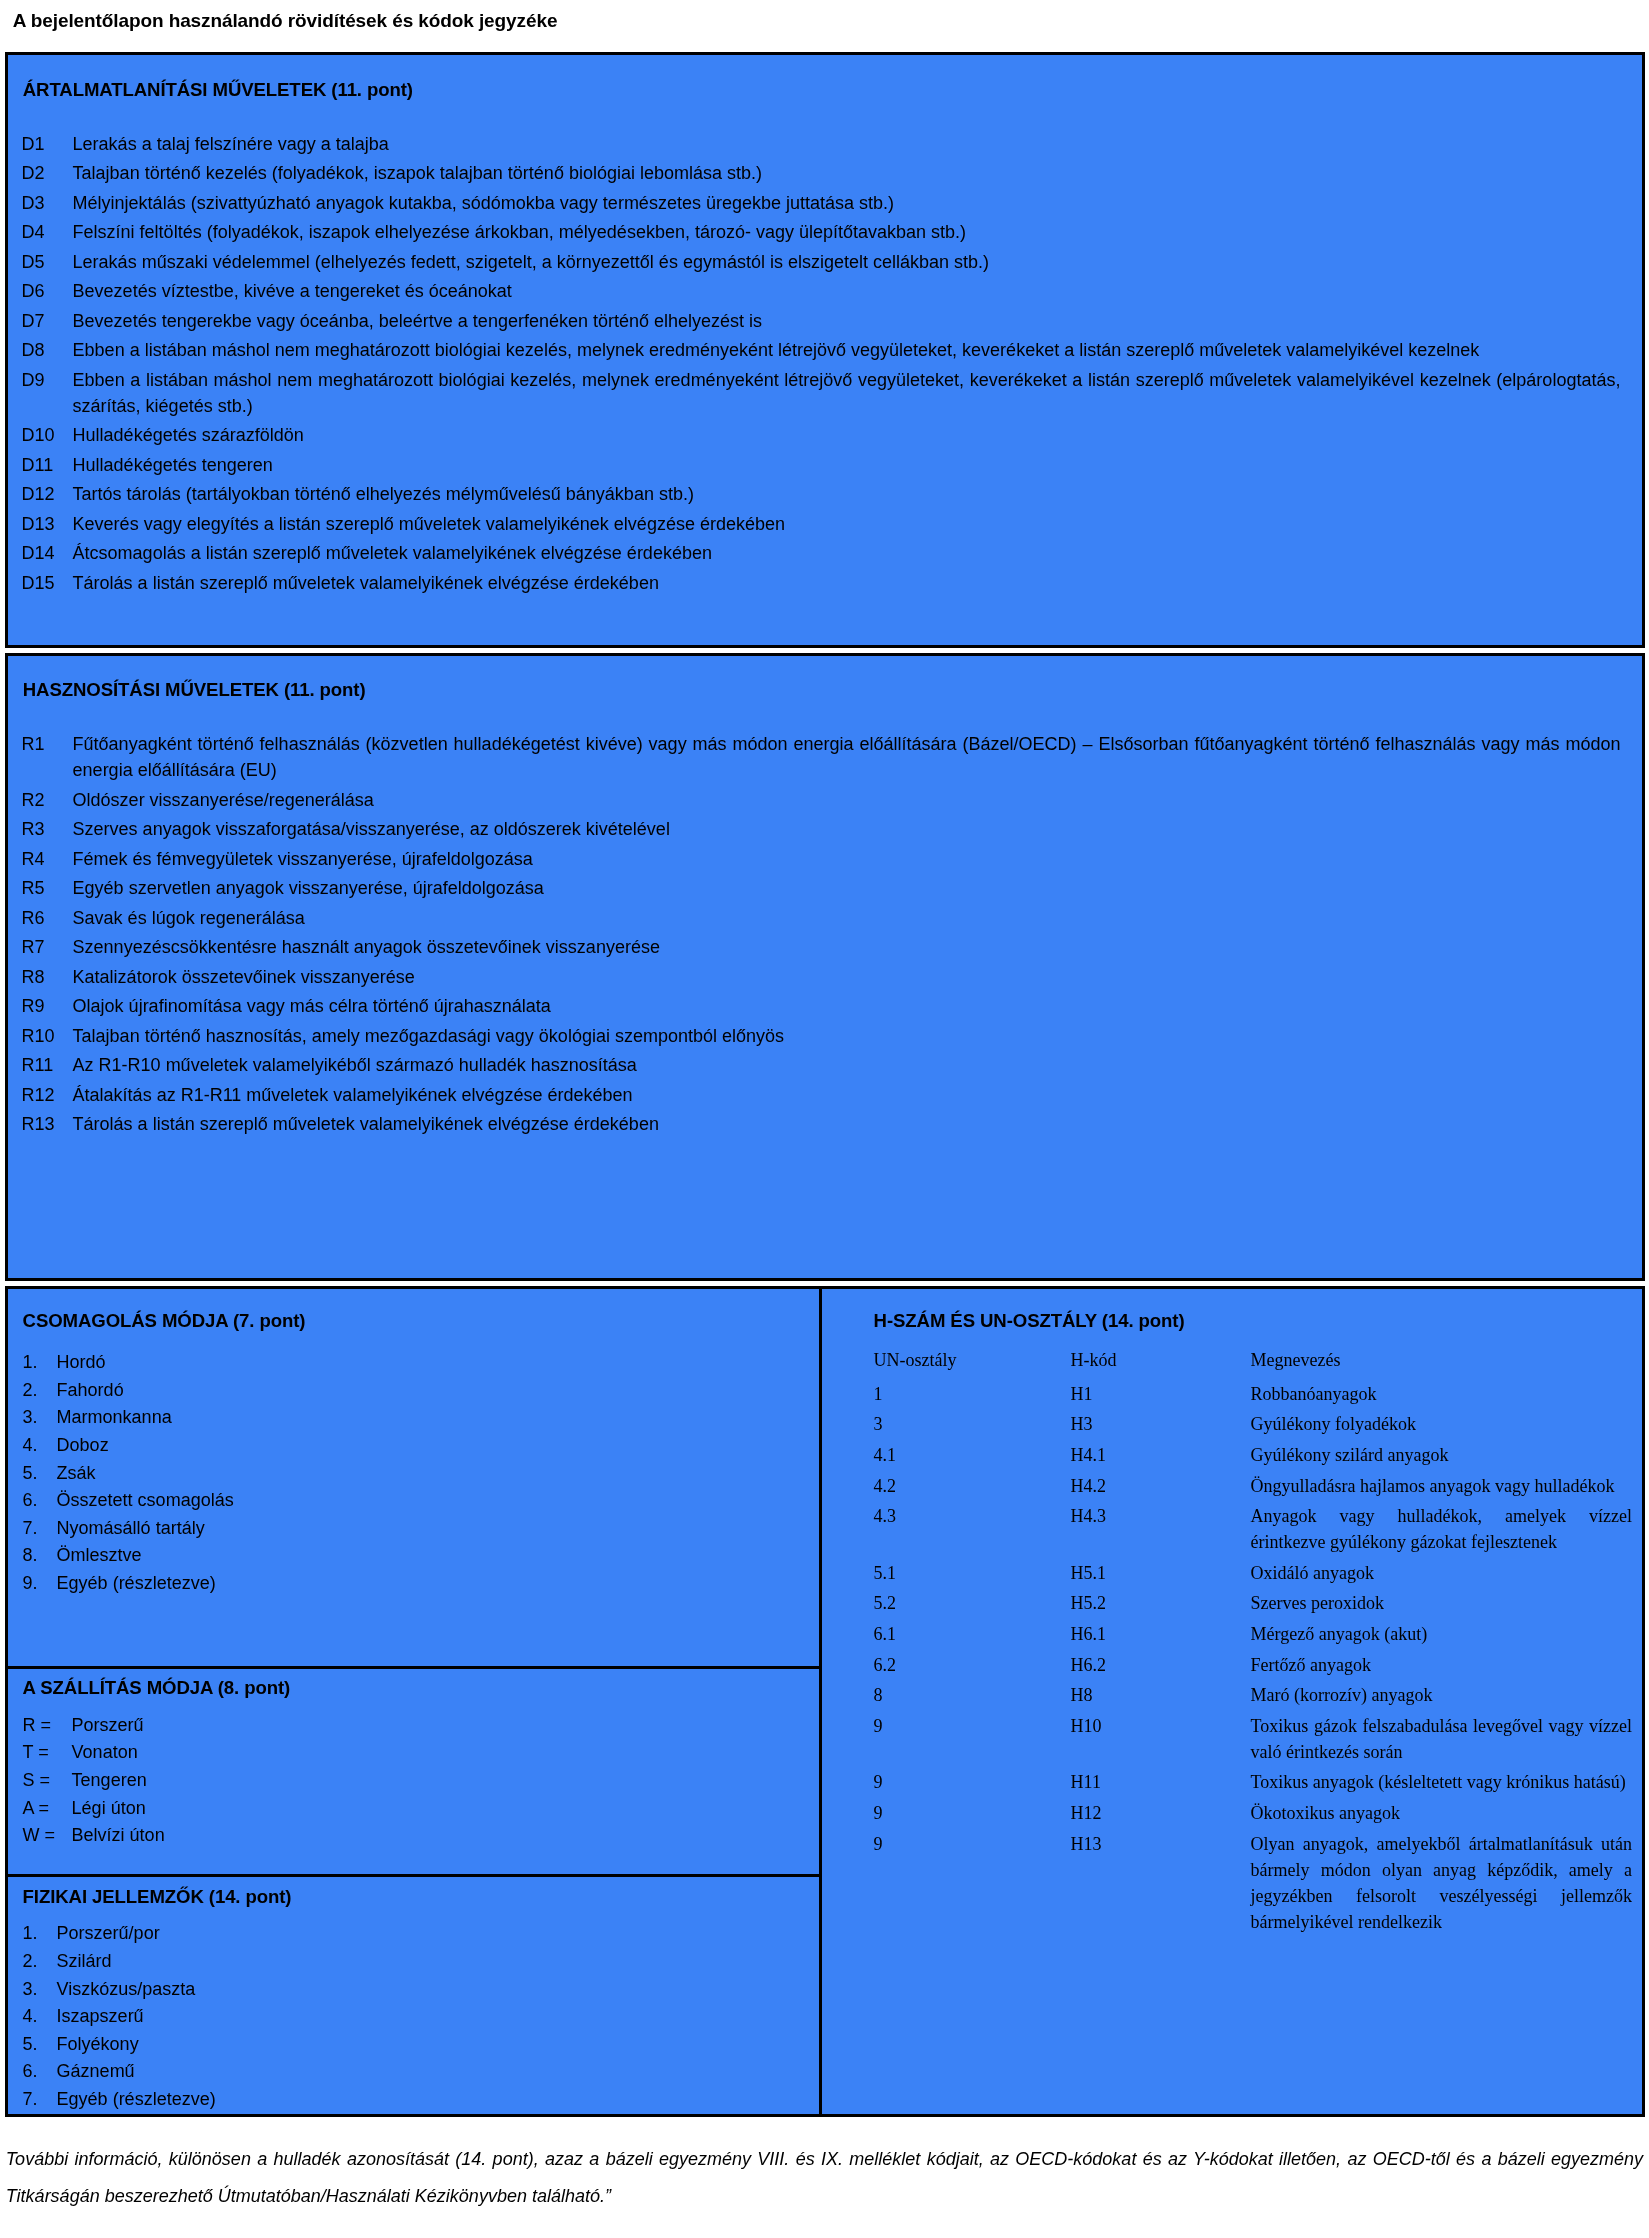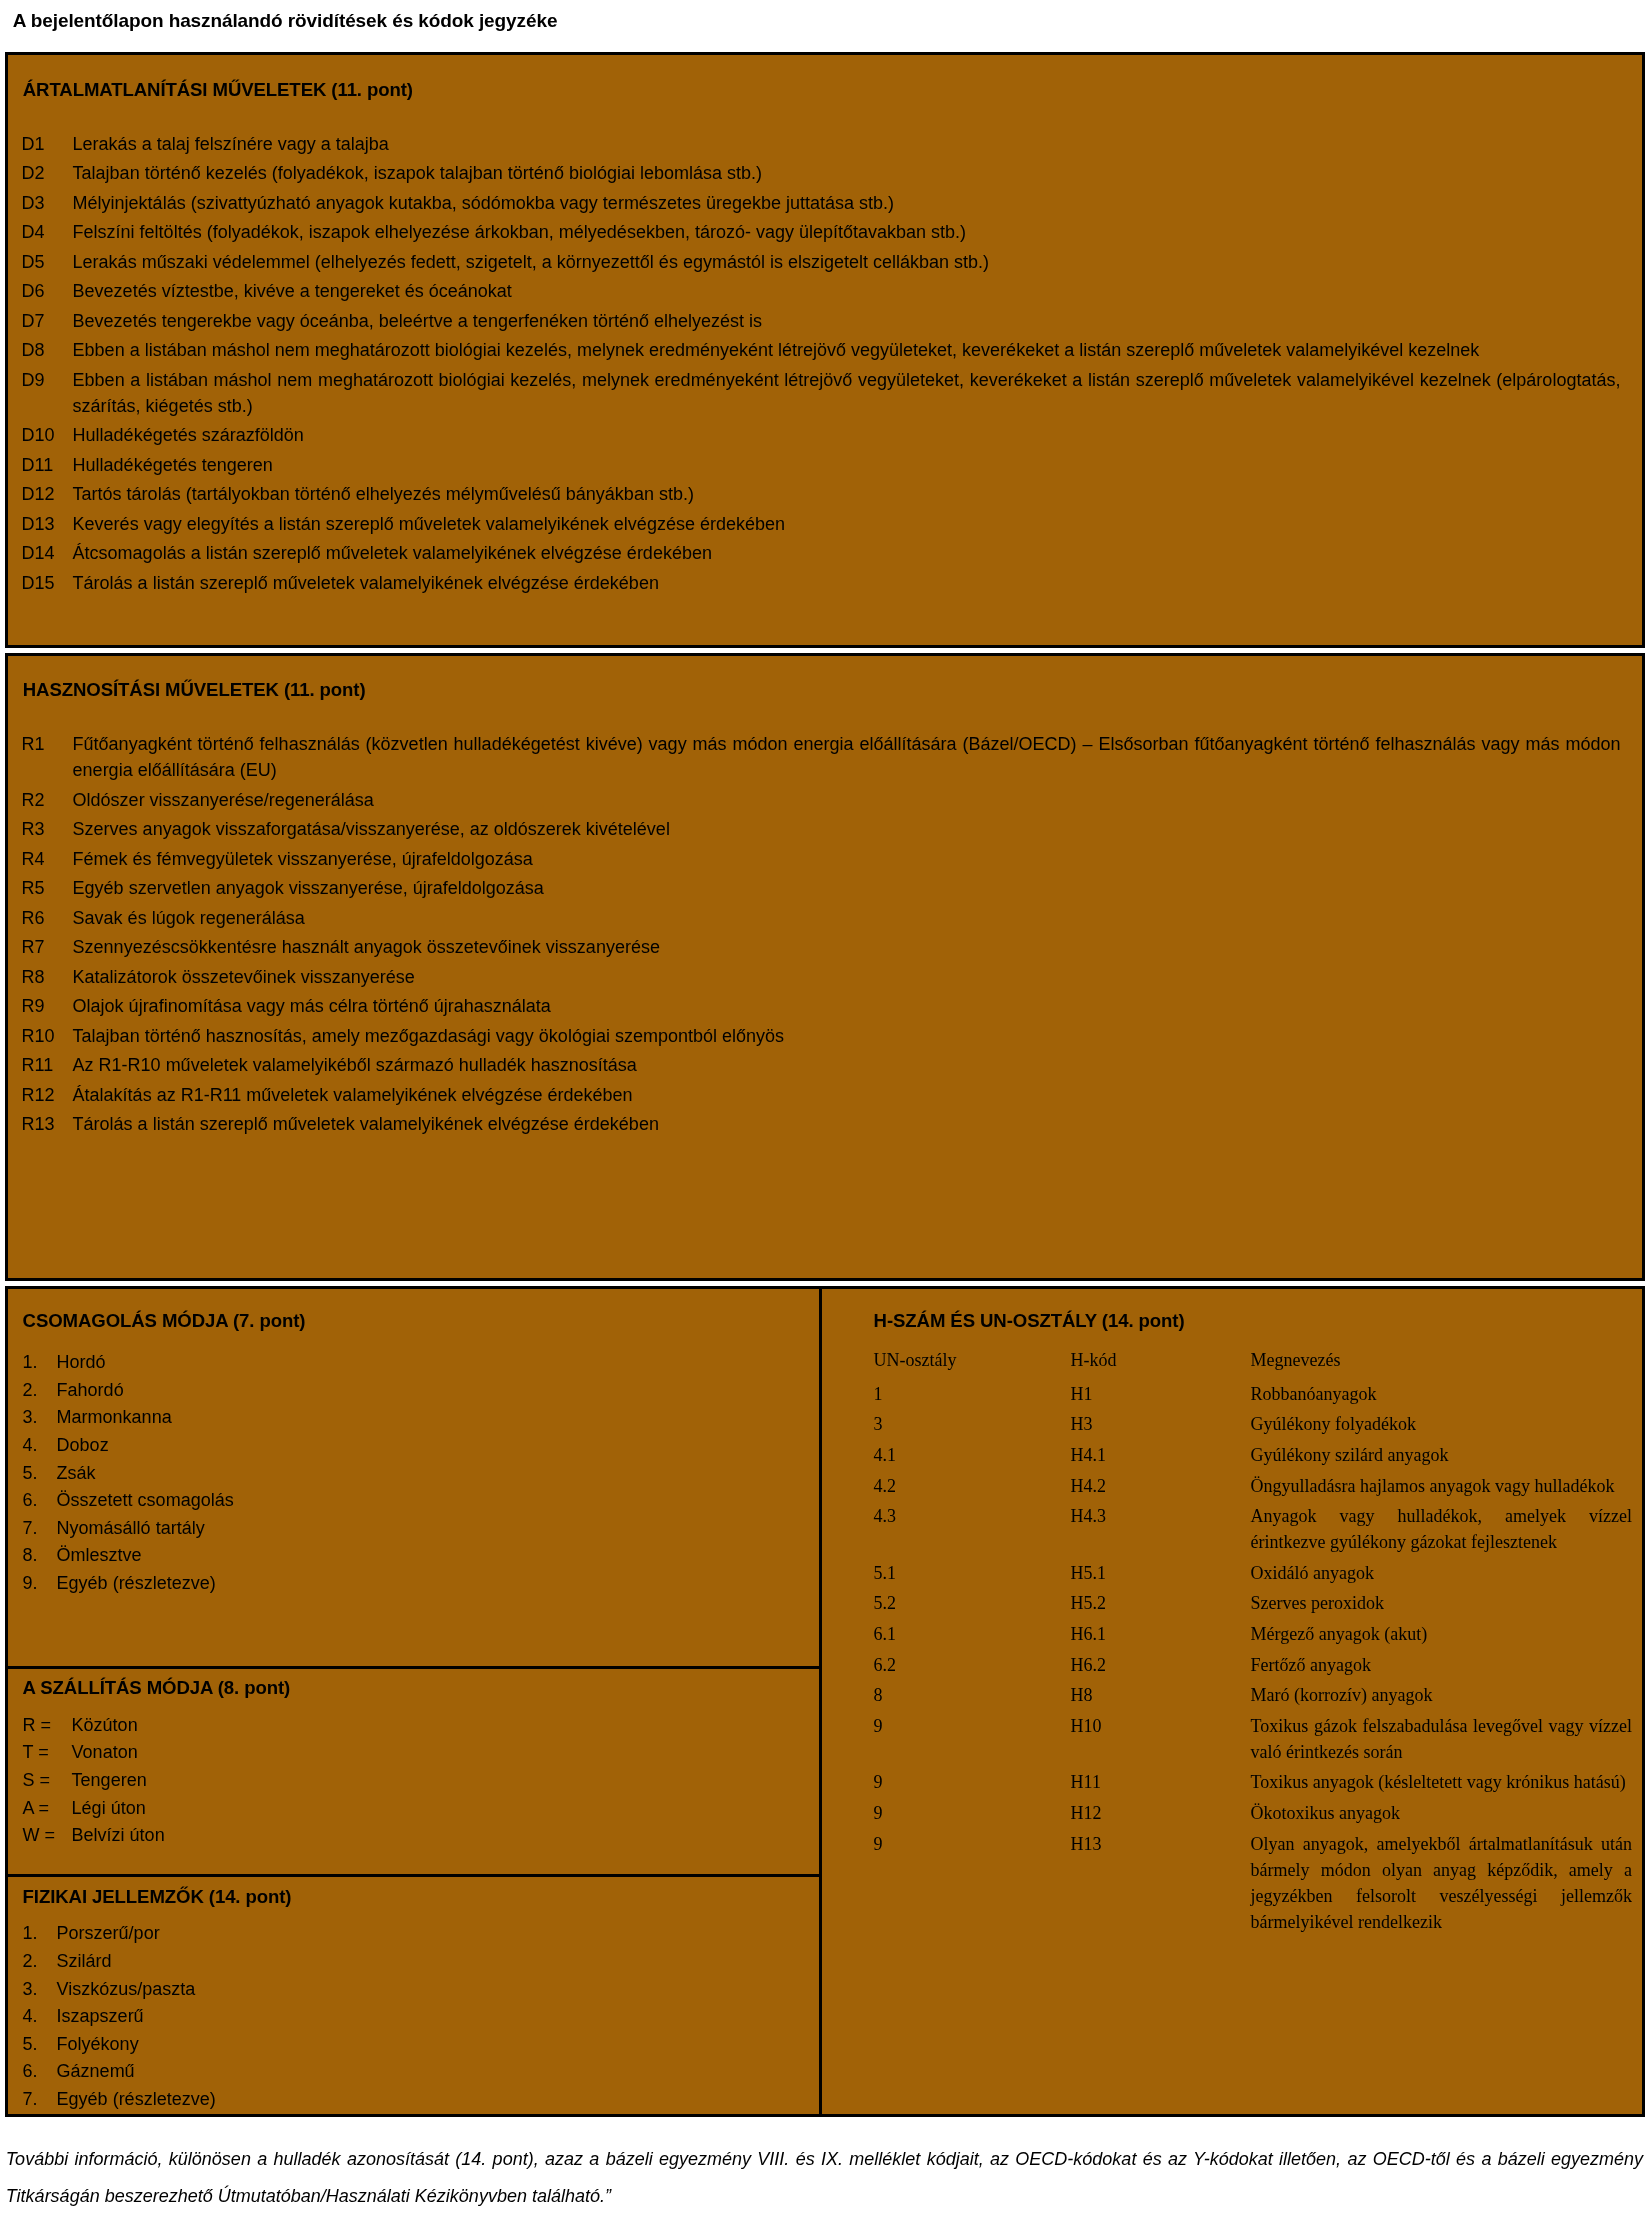--- a/index.html
+++ b/index.html
@@ -17,21 +17,21 @@
     font-weight: bold;
     font-size: 19px;
     margin: 2.3px 0 20px 8.1px;
     letter-spacing: -0.1px;
   }
 
   .box {
     border: 3.5px solid #000;
     width: 100%;
     overflow: hidden;
-    background: #a16207;
+    background: #3b82f6;
   }
   .box-upper { padding: 21px 17.4px 11.6px 14px; margin-bottom: 4.6px; }
   .box-disposal { height: 596px; }
   .box-recovery { height: 628px; }
 
   .box-title {
     font-weight: bold;
     font-size: 18.6px;
     letter-spacing: -0.1px;
     margin: 2.3px 0 30px 1.2px;
@@ -317,21 +317,21 @@
             </div>
           </div>
       </div>
 
       <div class="pane-section sec-transport">
         <div class="small-title">A SZÁLLÍTÁS MÓDJA (8. pont)</div>
         <div class="small-list eqlist">
 
             <div class="code-item">
               <span class="code">R =</span>
-              <span class="text">Közúton</span>
+              <span class="text">Porszerű</span>
             </div>
 
             <div class="code-item">
               <span class="code">T =</span>
               <span class="text">Vonaton</span>
             </div>
 
             <div class="code-item">
               <span class="code">S =</span>
               <span class="text">Tengeren</span>

